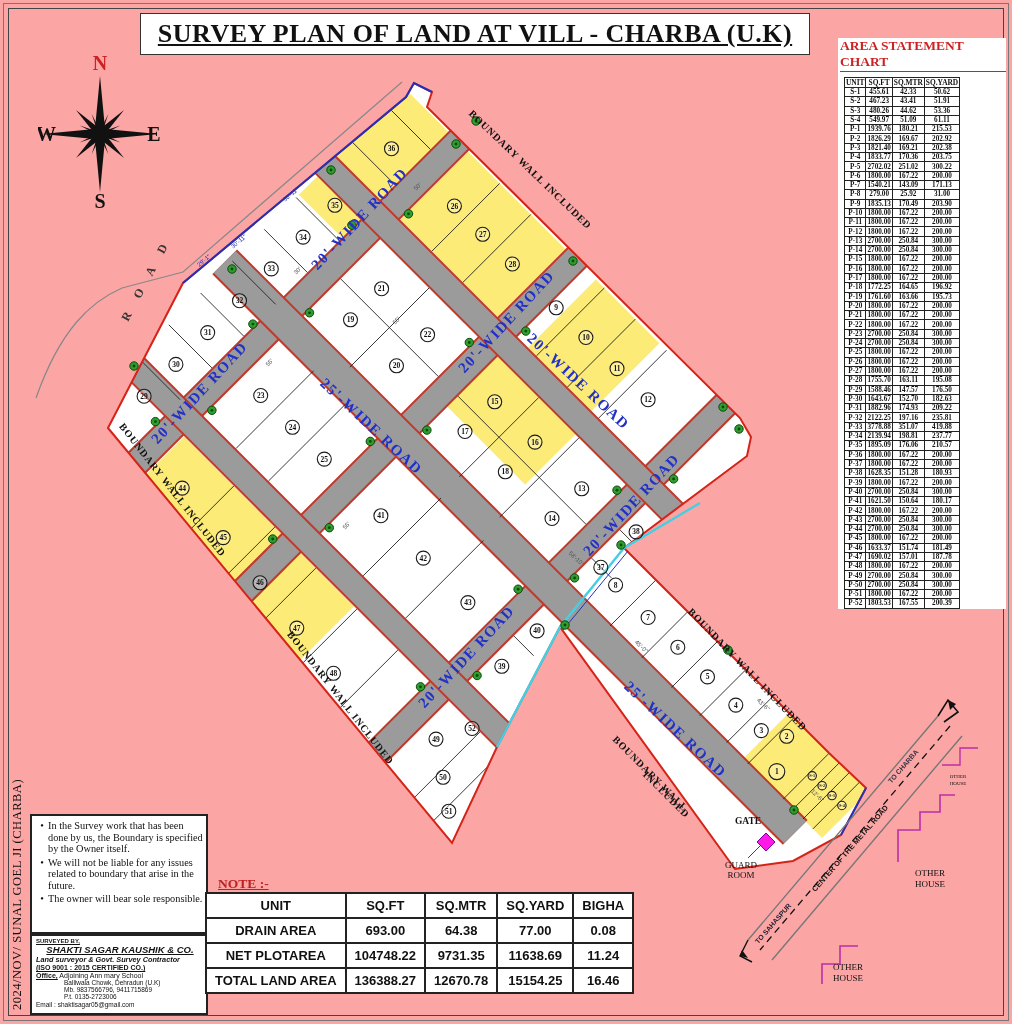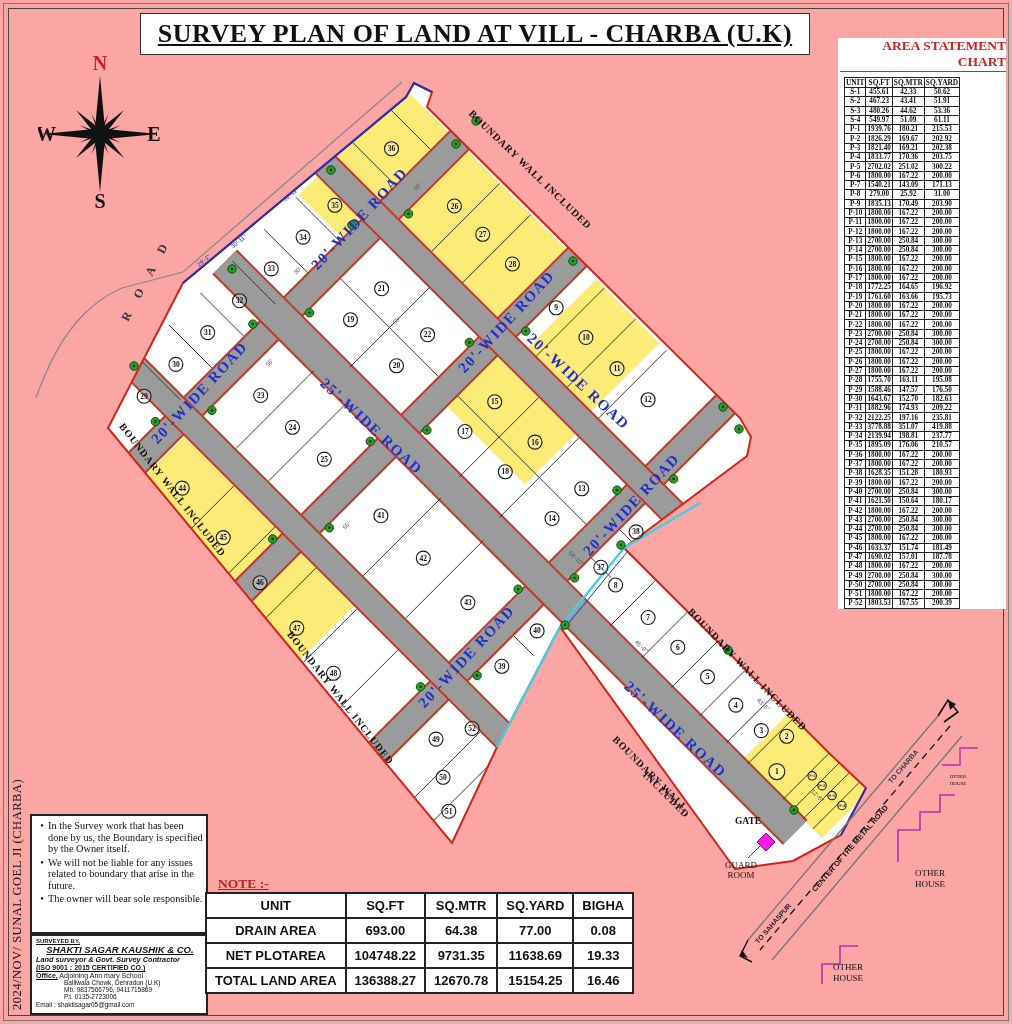--- a/index.html
+++ b/index.html
@@ -10,21 +10,21 @@
   #title-box{position:absolute;left:140px;top:13px;width:668px;height:40px;border:1.3px solid #333;
              display:flex;align-items:center;justify-content:center;background:#fff;z-index:5;}
   #title-box span{font-size:26px;font-weight:bold;text-decoration:underline;letter-spacing:.5px;}
   #side-text{position:absolute;left:10px;top:1010px;transform:rotate(-90deg);transform-origin:0 0;
              white-space:nowrap;font-size:12.5px;letter-spacing:.5px;z-index:6;}
   #map-svg{position:absolute;left:0;top:0;z-index:1;}
   #compass-svg{position:absolute;left:38px;top:52px;z-index:2;}
   
   #area-chart{position:absolute;left:838px;top:38px;width:168px;z-index:4;background:#fff;}
   #area-chart h2{margin:0 0 5px 2px;font-size:13.5px;font-weight:bold;color:#cc2222;
-                 border-bottom:1.6px solid #cc2222;padding-bottom:1px;text-align:right;}
+                 border-bottom:1.6px solid #cc2222;padding-bottom:1px;text-align:left;}
   #area-table{border-collapse:collapse;margin-left:6px;}
   #area-table td,#area-table th{border:1px solid #222;font:bold 7.2px "Liberation Serif",serif;
                  text-align:center;padding:0 1px;height:8.3px;white-space:nowrap;}
   #area-table th{font-size:7.4px;}
   
   #disclaimer-box{position:absolute;left:30px;top:814px;width:178px;height:120px;border:2px solid #222;
                   background:#fff;z-index:4;padding:4px 3px 0 4px;box-sizing:border-box;}
   .bullet-row{display:flex;font-size:10.3px;line-height:11.5px;margin-bottom:2px;}
   .bullet-row .b{width:12px;flex:none;text-align:center;}
   #surveyor-box{position:absolute;left:30px;top:934px;width:178px;height:81px;border:2px solid #222;
@@ -788,21 +788,21 @@
           <td>693.00</td>
           <td>64.38</td>
           <td>77.00</td>
           <td>0.08</td>
         </tr>
         <tr>
           <td>NET PLOTAREA</td>
           <td>104748.22</td>
           <td>9731.35</td>
           <td>11638.69</td>
-          <td>19.33</td>
+          <td>11.24</td>
         </tr>
         <tr>
           <td>TOTAL LAND AREA</td>
           <td>136388.27</td>
           <td>12670.78</td>
           <td>15154.25</td>
           <td>16.46</td>
         </tr>
       </tbody>
   </table>

